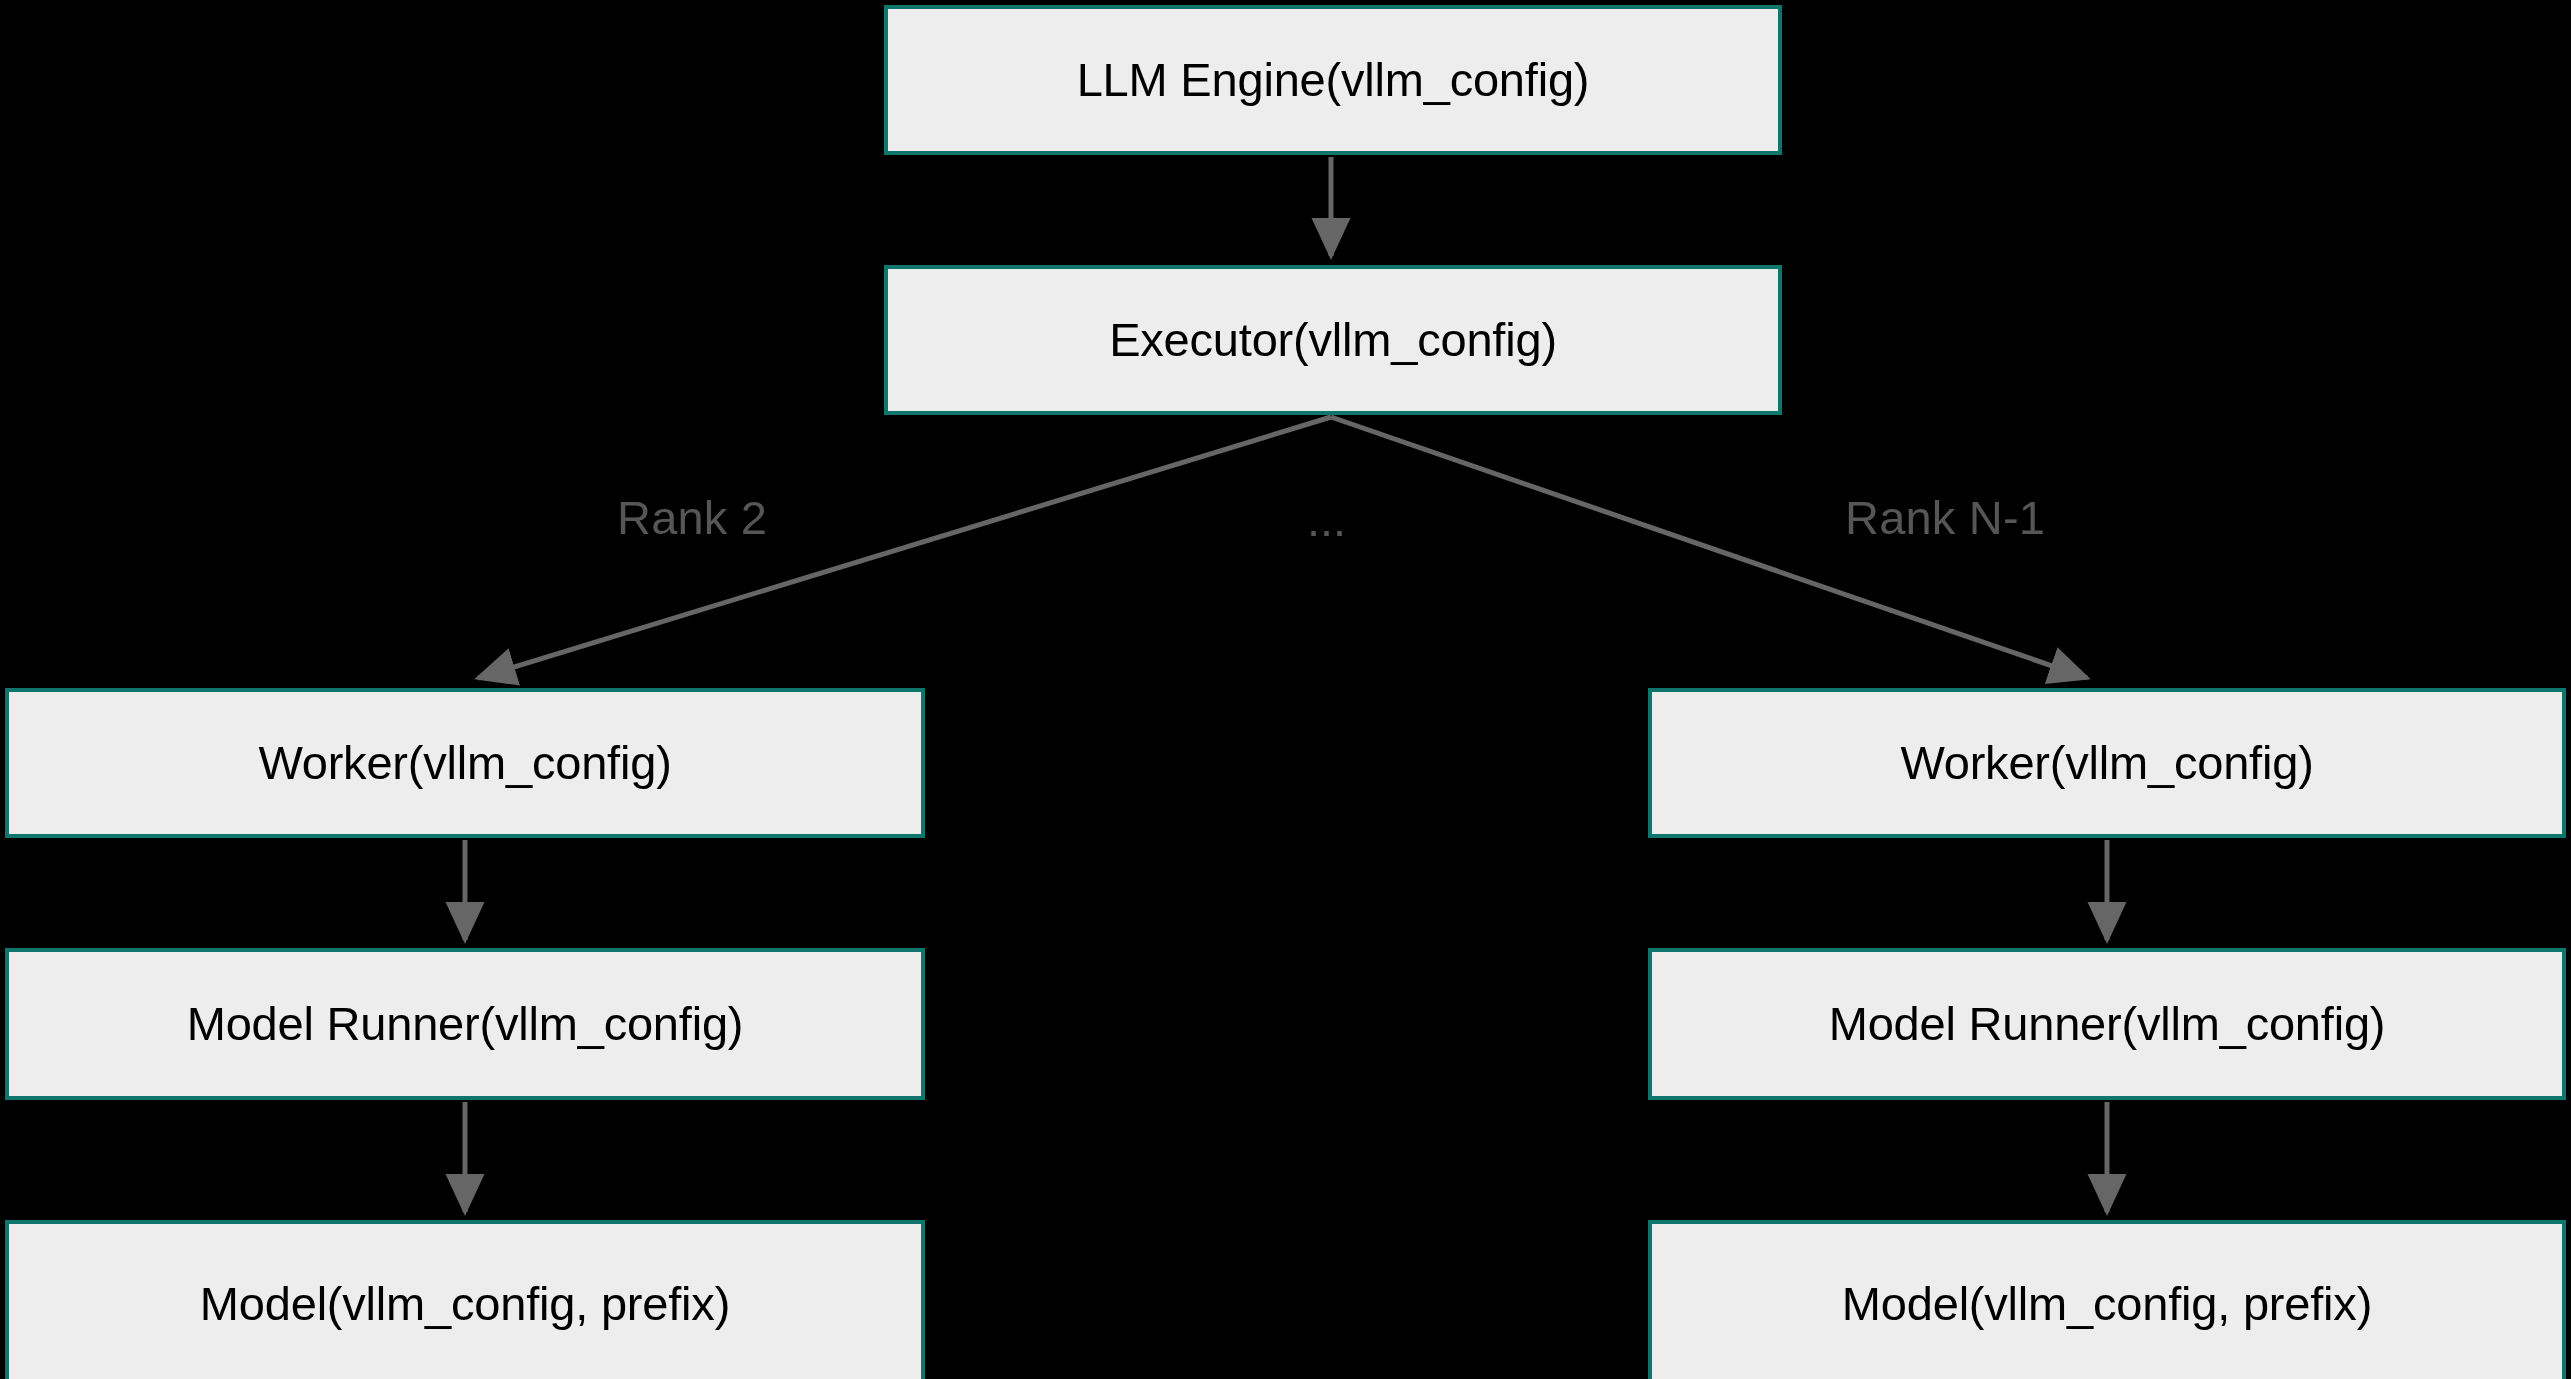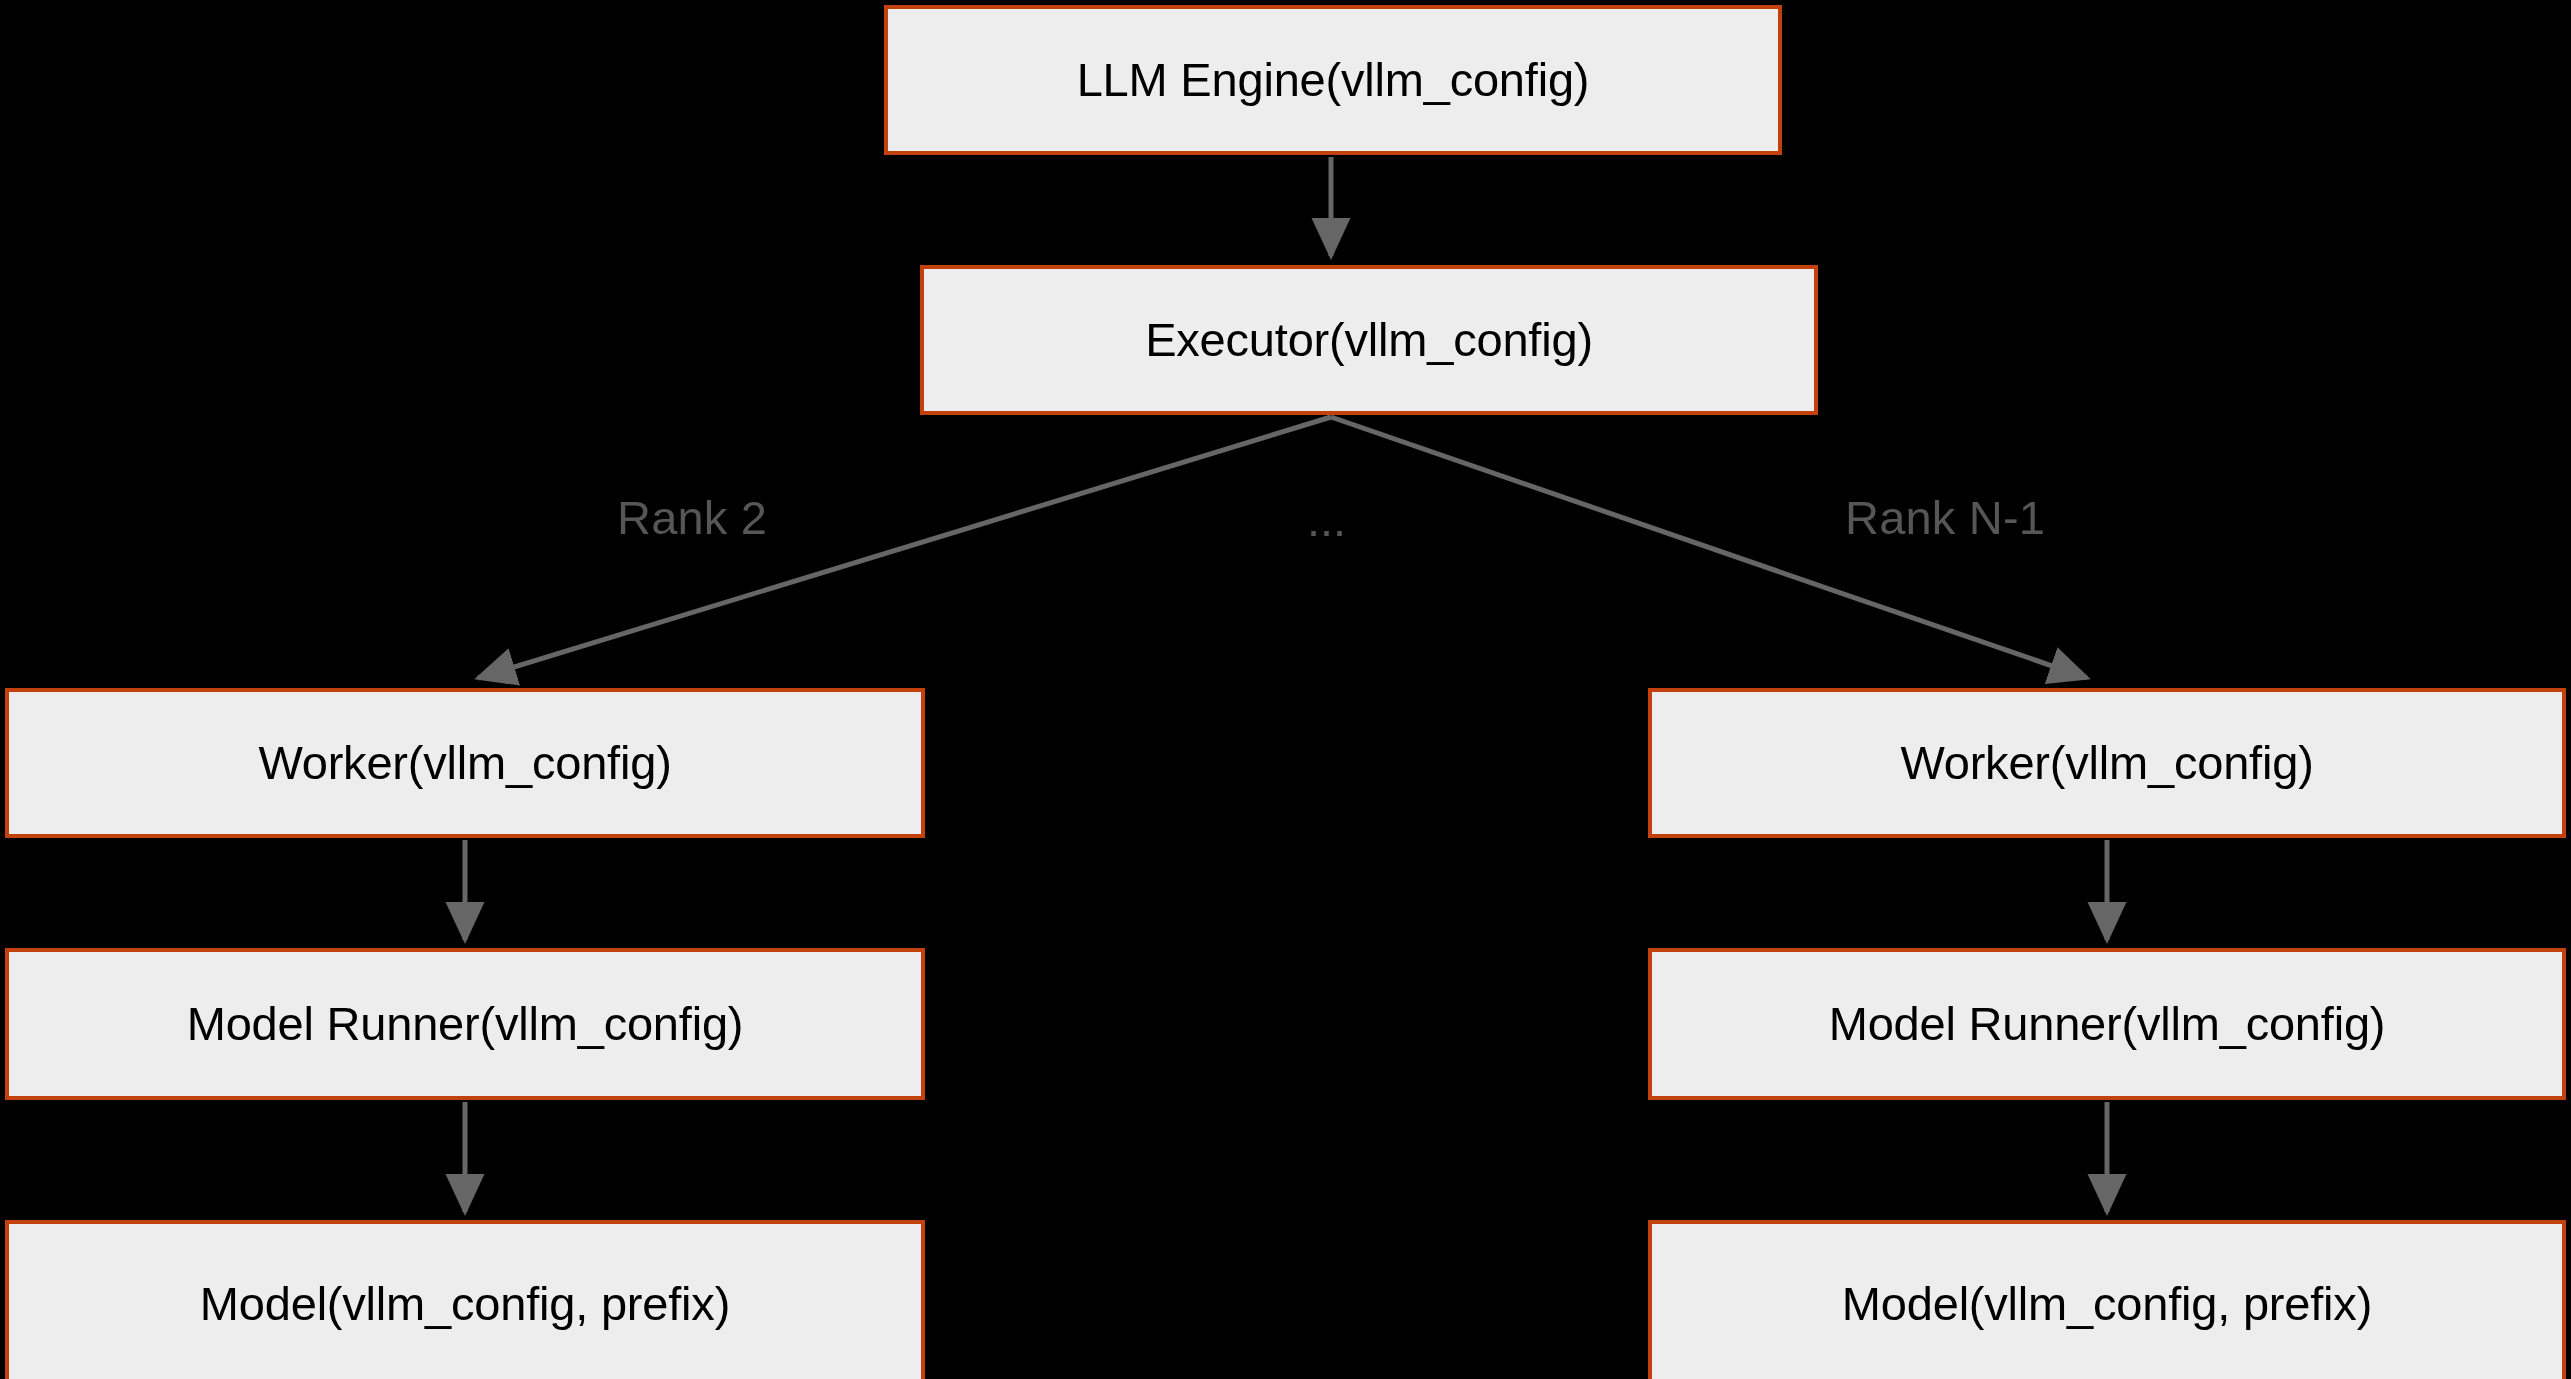--- a/index.html
+++ b/index.html
@@ -23,21 +23,21 @@
     width: 2571px;
     height: 1379px;
     z-index: 1;
     pointer-events: none;
   }
   .node {
     position: absolute;
     z-index: 2;
     box-sizing: border-box;
     background: #ededed;
-    border: 4px solid #c2410c;
+    border: 4px solid #0f766e;
     display: flex;
     align-items: center;
     justify-content: center;
     color: #000000;
     font-size: 47px;
     font-weight: 400;
     letter-spacing: -0.2px;
     text-align: center;
     line-height: 1.1;
     white-space: nowrap;
@@ -55,21 +55,21 @@
     position: absolute;
     z-index: 3;
     color: #565656;
     font-size: 47px;
     line-height: 1;
     white-space: nowrap;
   }
 
   
   #node-llm-engine    { left: 884px;  top: 5px;    width: 898px; height: 150px; }
-  #node-executor      { left: 920px;  top: 265px;  width: 898px; height: 150px; }
+  #node-executor      { left: 884px;  top: 265px;  width: 898px; height: 150px; }
 
   #node-worker-0      { left: 5px;    top: 688px;  width: 920px; height: 150px; }
   #node-runner-0      { left: 5px;    top: 948px;  width: 920px; height: 152px; }
   #node-model-0       { left: 5px;    top: 1220px; width: 920px; height: 168px; }
 
   #node-worker-n      { left: 1648px; top: 688px;  width: 918px; height: 150px; }
   #node-runner-n      { left: 1648px; top: 948px;  width: 918px; height: 152px; }
   #node-model-n       { left: 1648px; top: 1220px; width: 918px; height: 168px; }
 
   

